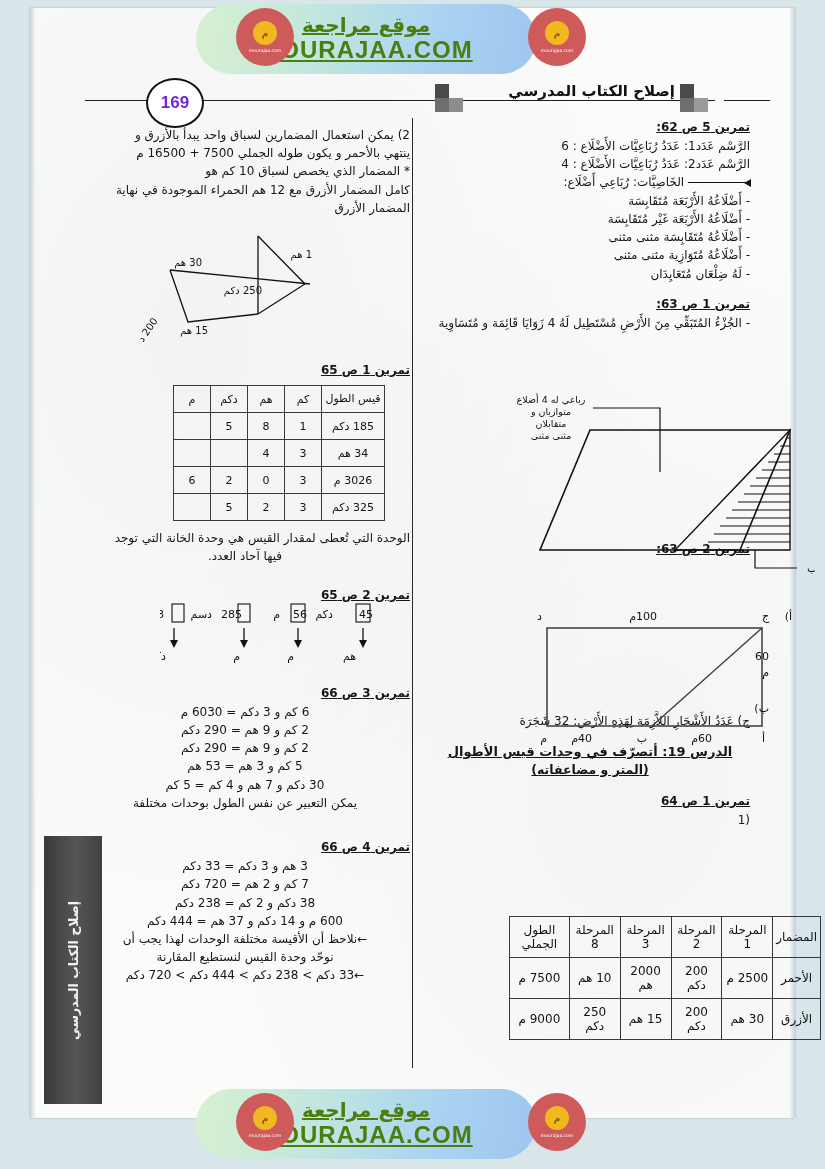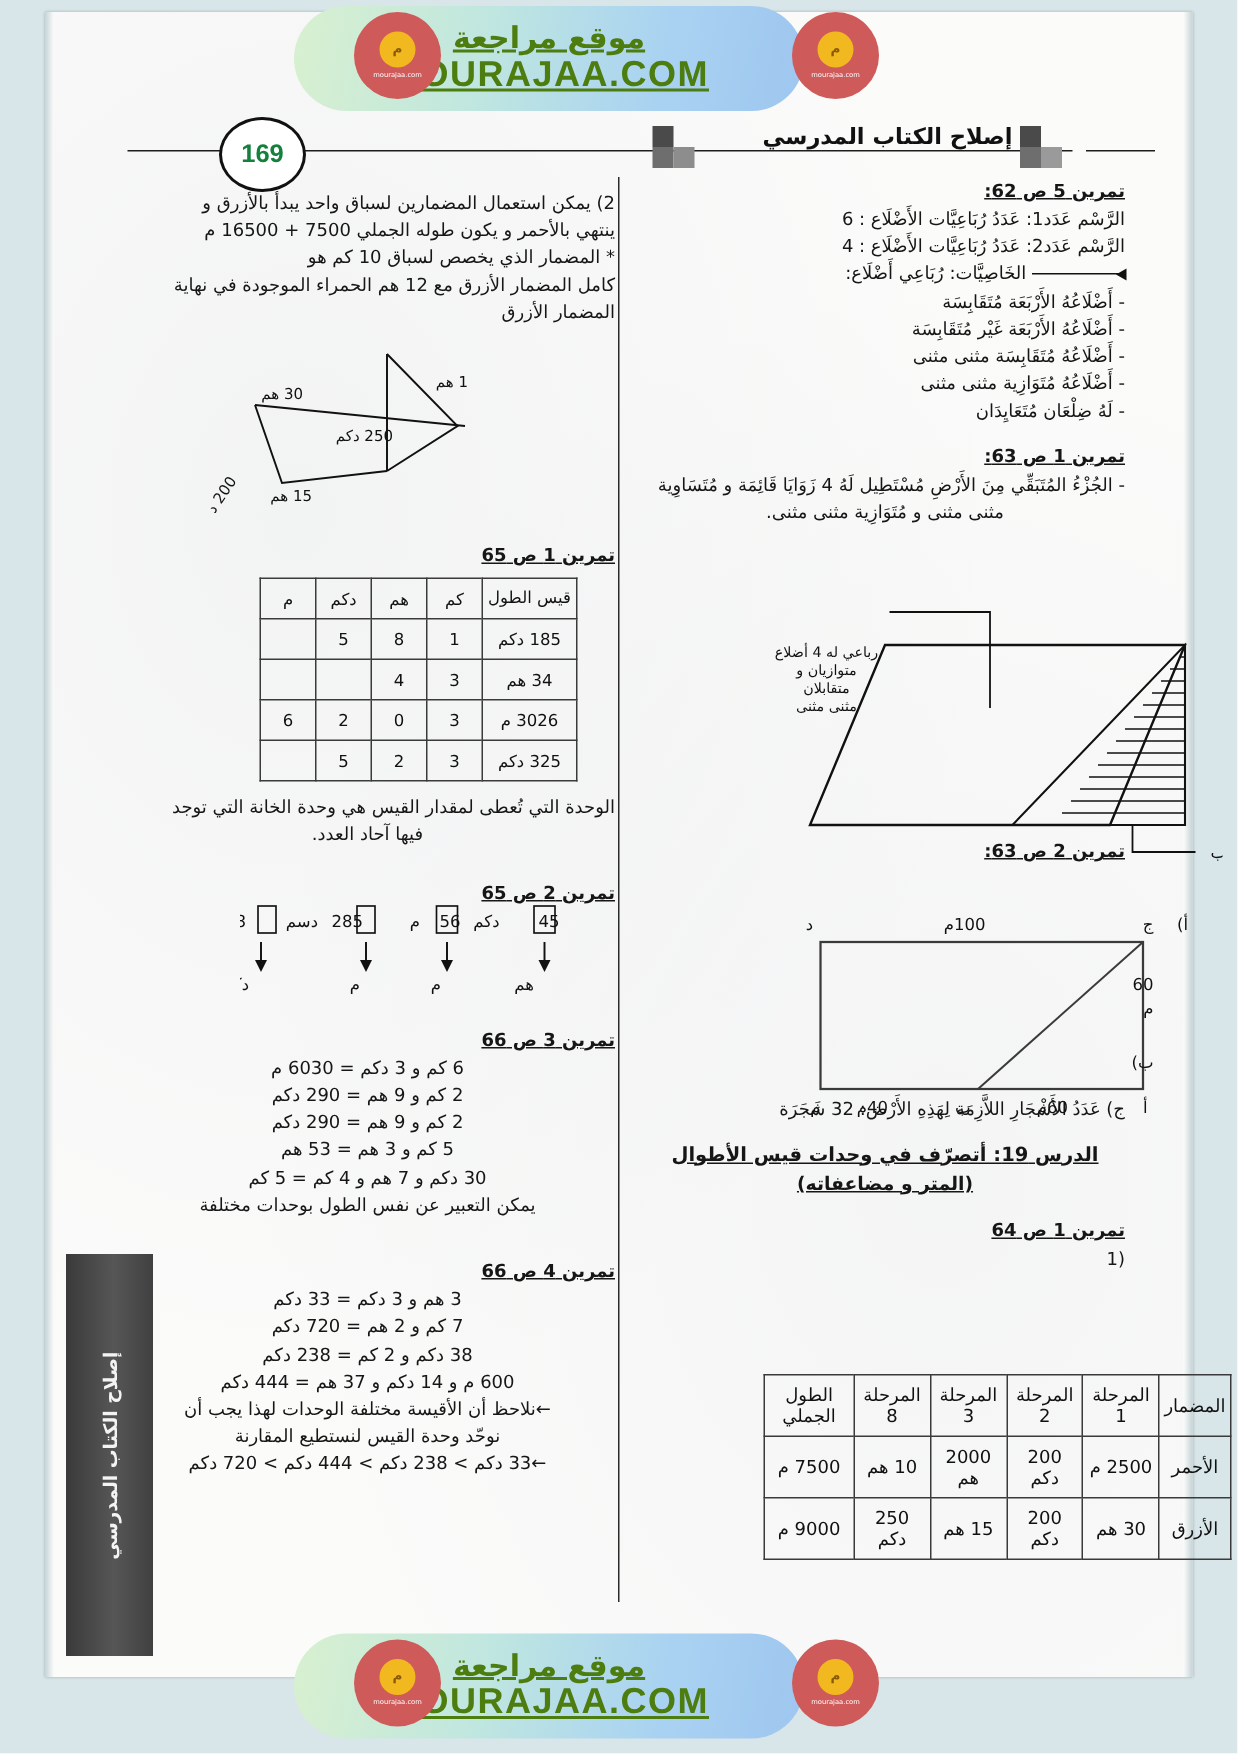--- a/index.html
+++ b/index.html
@@ -58,21 +58,21 @@
   .wm-badge .bt{font-size:4.5px;color:#fff;margin-top:3px;text-align:center;line-height:1.25;}
 
   
   .hdr{position:absolute;left:30px;top:78px;width:765px;height:48px;}
   .hdr-rule{position:absolute;left:55px;top:22px;width:630px;height:1.4px;background:#1d1d1d;}
   .hdr-rule2{position:absolute;left:694px;top:22px;width:46px;height:1.4px;background:#1d1d1d;}
   .page-no{
     position:absolute;left:116px;top:0px;width:54px;height:46px;border-radius:50%;
     border:2.5px solid #111;background:#fff;
     display:flex;align-items:center;justify-content:center;
-    font-size:17px;font-weight:bold;color:#15803d;font-family:"Liberation Sans",sans-serif;
+    font-size:17px;font-weight:bold;color:#6d28d9;font-family:"Liberation Sans",sans-serif;
   }
   .hdr-title{
     position:absolute;right:120px;top:4px;font-size:15px;font-weight:bold;color:#111;
   }
   .blk{position:absolute;background:#4a4a4a;}
   .blk.l1{left:405px;top:6px;width:14px;height:14px;}
   .blk.l2{left:405px;top:20px;width:14px;height:14px;background:#6e6e6e;}
   .blk.l3{left:419px;top:20px;width:14px;height:14px;background:#8d8d8d;}
   .blk.r1{left:650px;top:6px;width:14px;height:14px;}
   .blk.r2{left:650px;top:20px;width:14px;height:14px;background:#6e6e6e;}
@@ -182,21 +182,20 @@
     <p class="ln">- أَضْلَاعُهُ مُتَقَابِسَة مثنى مثنى</p>
     <p class="ln">- أَضْلَاعُهُ مُتَوَازِية مثنى مثنى</p>
     <p class="ln">- لَهُ ضِلْعَان مُتَعَايِدَان</p>
   </div>
 
   <div class="sp14"></div>
 
   <div>
     <div class="ex-title">تمرين 1 ص 63:</div>
     <p class="ln">- الجُزْءُ المُتَبَقِّي مِنَ الأَرْضِ مُسْتَطِيل لَهُ 4 زَوَايَا قَائِمَة و مُتَسَاوِية</p>
-    <p class="ln ctr">مثنى مثنى و مُتَوَازِية مثنى مثنى.</p>
   </div>
 
   <div class="sp14"></div>
 
   <div style="margin-top:196px;">
     <div class="ex-title">تمرين 2 ص 63:</div>
   </div>
 
   <div style="margin-top:156px;">
     <p class="ln">ج) عَدَدُ الأَشْجَارِ اللاَّزِمَة لِهَذِهِ الأَرْض: 32 شَجَرَة</p>
@@ -232,21 +231,21 @@
         <line x1="217" y1="110" x2="275" y2="110"></line>
       <line x1="211" y1="118" x2="275" y2="118"></line>
         <line x1="205" y1="126" x2="275" y2="126"></line>
       <line x1="199" y1="134" x2="275" y2="134"></line>
         <line x1="193" y1="142" x2="275" y2="142"></line>
     </g>
     <polyline points="145,72 145,8 78,8" fill="none" stroke="#111" stroke-width="1.2"></polyline>
     <polyline points="240,150 240,168 282,168" fill="none" stroke="#111" stroke-width="1.2"></polyline>
     <text x="292" y="172" font-size="11" fill="#111" text-anchor="end" font-family="DejaVu Sans, sans-serif">حبوب</text>
   </svg>
-  <div style="position:absolute;right:228px;top:-6px;font-size:9.5px;line-height:1.25;text-align:center;direction:rtl;color:#111;margin-top:36px;">
+  <div style="position:absolute;right:228px;top:-6px;font-size:9.5px;line-height:1.25;text-align:center;direction:rtl;color:#111;">
     <div>رباعي له 4 أضلاع</div>
       <div>متوازيان و متقابلان</div>
       <div>مثنى مثنى</div>
   </div>
 </div>
 
 <div class="fig fig-rect">
   <svg width="300" height="150" viewBox="0 0 300 150">
     <rect x="40" y="28" width="215" height="98" fill="none" stroke="#3a3a3a" stroke-width="1.5"></rect>
     <line x1="255" y1="28" x2="145" y2="126" stroke="#3a3a3a" stroke-width="1.3"></line>

